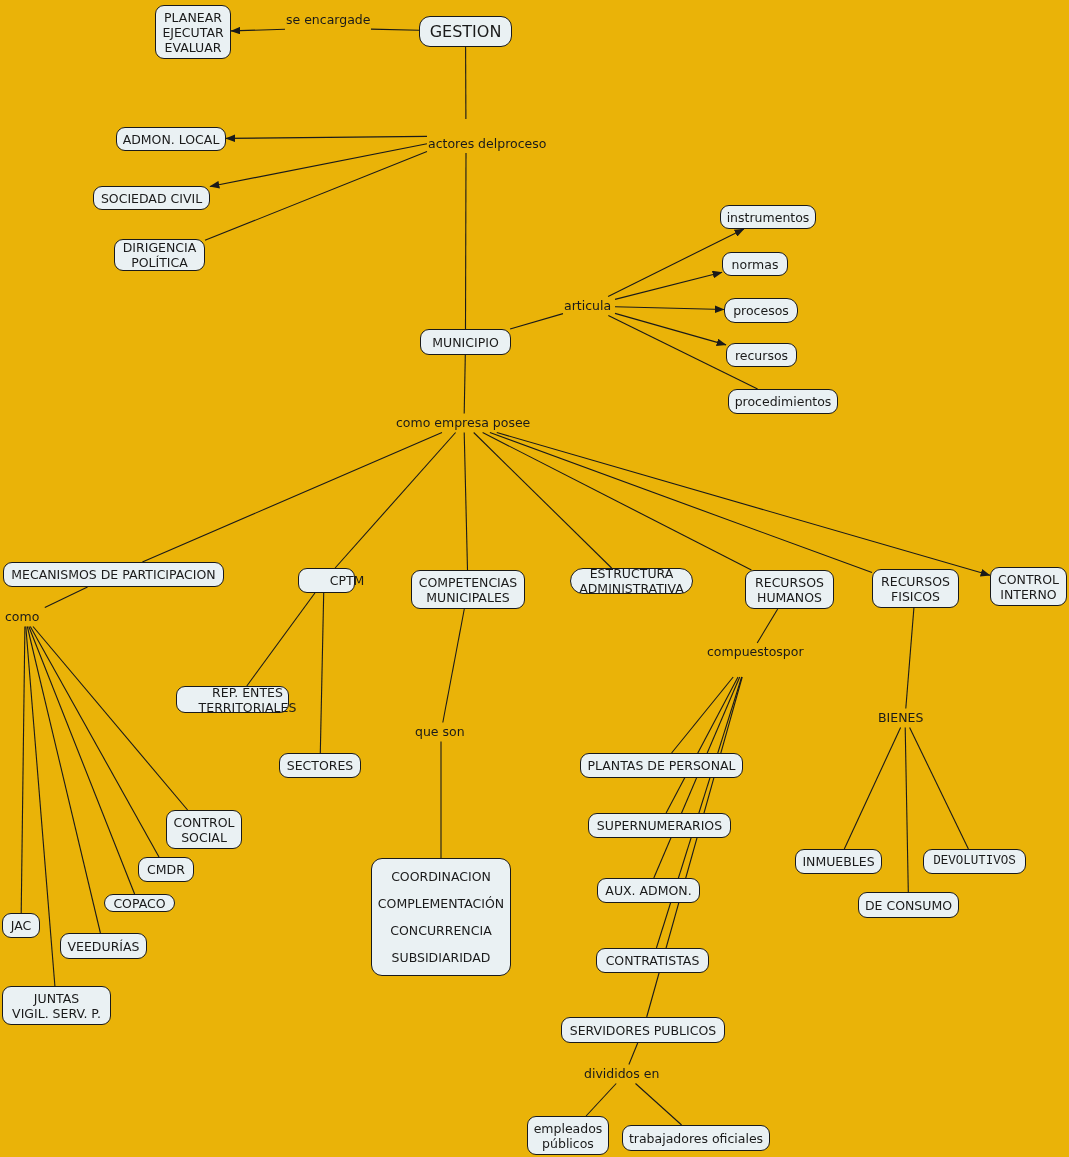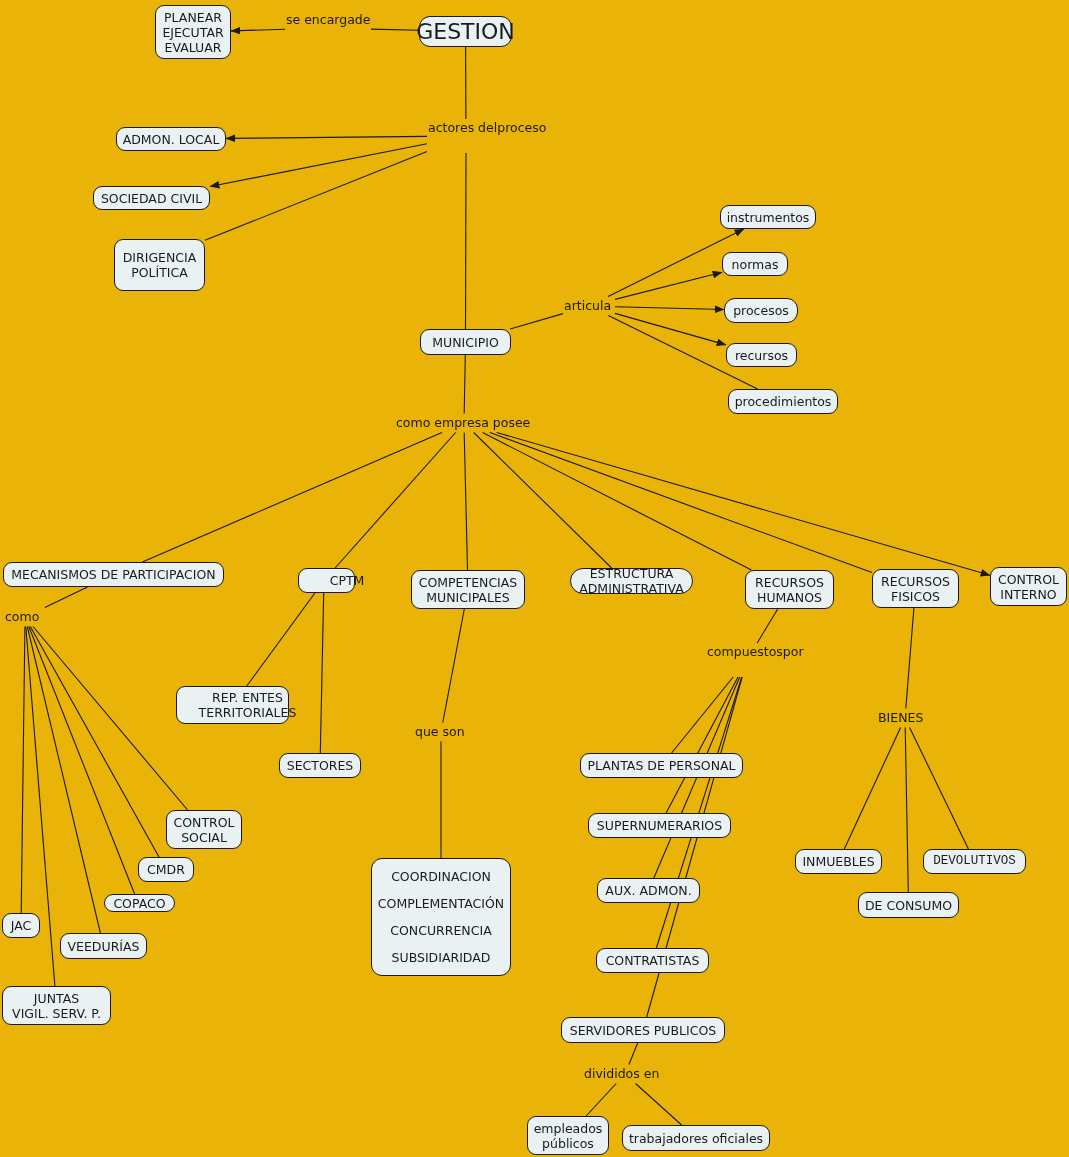--- a/index.html
+++ b/index.html
@@ -35,21 +35,21 @@
     text-align: center;
     display: flex;
     flex-direction: column;
     align-items: center;
     justify-content: center;
     padding: 2px 7px;
     white-space: nowrap;
     z-index: 2;
   }
   .node.big {
-    font-size: 22px;
+    font-size: 16px;
     line-height: 21px;
     border-radius: 11px;
   }
   .node.list {
     line-height: 15px;
     border-radius: 11px;
   }
   .node.list .row {
     padding: 6px 0;
   }
@@ -132,21 +132,21 @@
       </div>
       <div class="node big" style="left: 419px; top: 16px; width: 93px; height: 31px;">
         <span class="line">GESTION</span>
       </div>
       <div class="node" style="left: 116px; top: 127px; width: 110px; height: 24px;">
         <span class="line">ADMON. LOCAL</span>
       </div>
       <div class="node" style="left: 93px; top: 186px; width: 117px; height: 24px;">
         <span class="line">SOCIEDAD CIVIL</span>
       </div>
-      <div class="node" style="left: 114px; top: 239px; width: 91px; height: 52px;">
+      <div class="node" style="left: 114px; top: 239px; width: 91px; height: 32px;">
         <span class="line">DIRIGENCIA</span>
         <span class="line">POLÍTICA</span>
       </div>
       <div class="node" style="left: 720px; top: 205px; width: 96px; height: 24px;">
         <span class="line">instrumentos</span>
       </div>
       <div class="node" style="left: 722px; top: 252px; width: 66px; height: 24px;">
         <span class="line">normas</span>
       </div>
       <div class="node" style="left: 724px; top: 298px; width: 74px; height: 25px; border-radius: 11px;">
@@ -180,21 +180,21 @@
         <span class="line">HUMANOS</span>
       </div>
       <div class="node" style="left: 872px; top: 569px; width: 87px; height: 39px;">
         <span class="line">RECURSOS</span>
         <span class="line">FISICOS</span>
       </div>
       <div class="node" style="left: 990px; top: 567px; width: 77px; height: 39px;">
         <span class="line">CONTROL</span>
         <span class="line">INTERNO</span>
       </div>
-      <div class="node" style="left: 176px; top: 686px; width: 113px; height: 38px; padding-left: 37px;">
+      <div class="node" style="left: 176px; top: 686px; width: 113px; height: 27px; padding-left: 37px;">
         <span class="line">REP. ENTES</span>
         <span class="line">TERRITORIALES</span>
       </div>
       <div class="node" style="left: 279px; top: 753px; width: 82px; height: 25px;">
         <span class="line">SECTORES</span>
       </div>
       <div class="node" style="left: 166px; top: 810px; width: 76px; height: 39px;">
         <span class="line">CONTROL</span>
         <span class="line">SOCIAL</span>
       </div>
@@ -247,21 +247,21 @@
       <div class="node" style="left: 527px; top: 1116px; width: 82px; height: 39px;">
         <span class="line">empleados</span>
         <span class="line">públicos</span>
       </div>
       <div class="node" style="left: 622px; top: 1125px; width: 148px; height: 26px;">
         <span class="line">trabajadores oficiales</span>
       </div>
     </div>
   <div id="labels-group">
       <div class="linklabel" style="left: 286px; top: 12px; width: 84px;"><span class="line">se encarga</span><span class="line">de</span></div>
-      <div class="linklabel" style="left: 428px; top: 120px; width: 76px;"><span class="line">actores del</span><span class="line">proceso</span></div>
+      <div class="linklabel" style="left: 428px; top: 136px; width: 76px;"><span class="line">actores del</span><span class="line">proceso</span></div>
       <div class="linklabel" style="left: 564px; top: 297.5px; width: 50px;"><span class="line">articula</span></div>
       <div class="linklabel" style="left: 396px; top: 414.5px; width: 136px;"><span class="line">como empresa posee</span></div>
       <div class="linklabel" style="left: 5px; top: 608.5px; width: 40px;"><span class="line">como</span></div>
       <div class="linklabel" style="left: 415px; top: 723.5px; width: 52px;"><span class="line">que son</span></div>
       <div class="linklabel" style="left: 707px; top: 644px; width: 80px;"><span class="line">compuestos</span><span class="line">por</span></div>
       <div class="linklabel" style="left: 878px; top: 709.5px; width: 54px;"><span class="line">BIENES</span></div>
       <div class="linklabel" style="left: 584px; top: 1065.5px; width: 82px;"><span class="line">divididos en</span></div>
     </div>
 </div>
 

